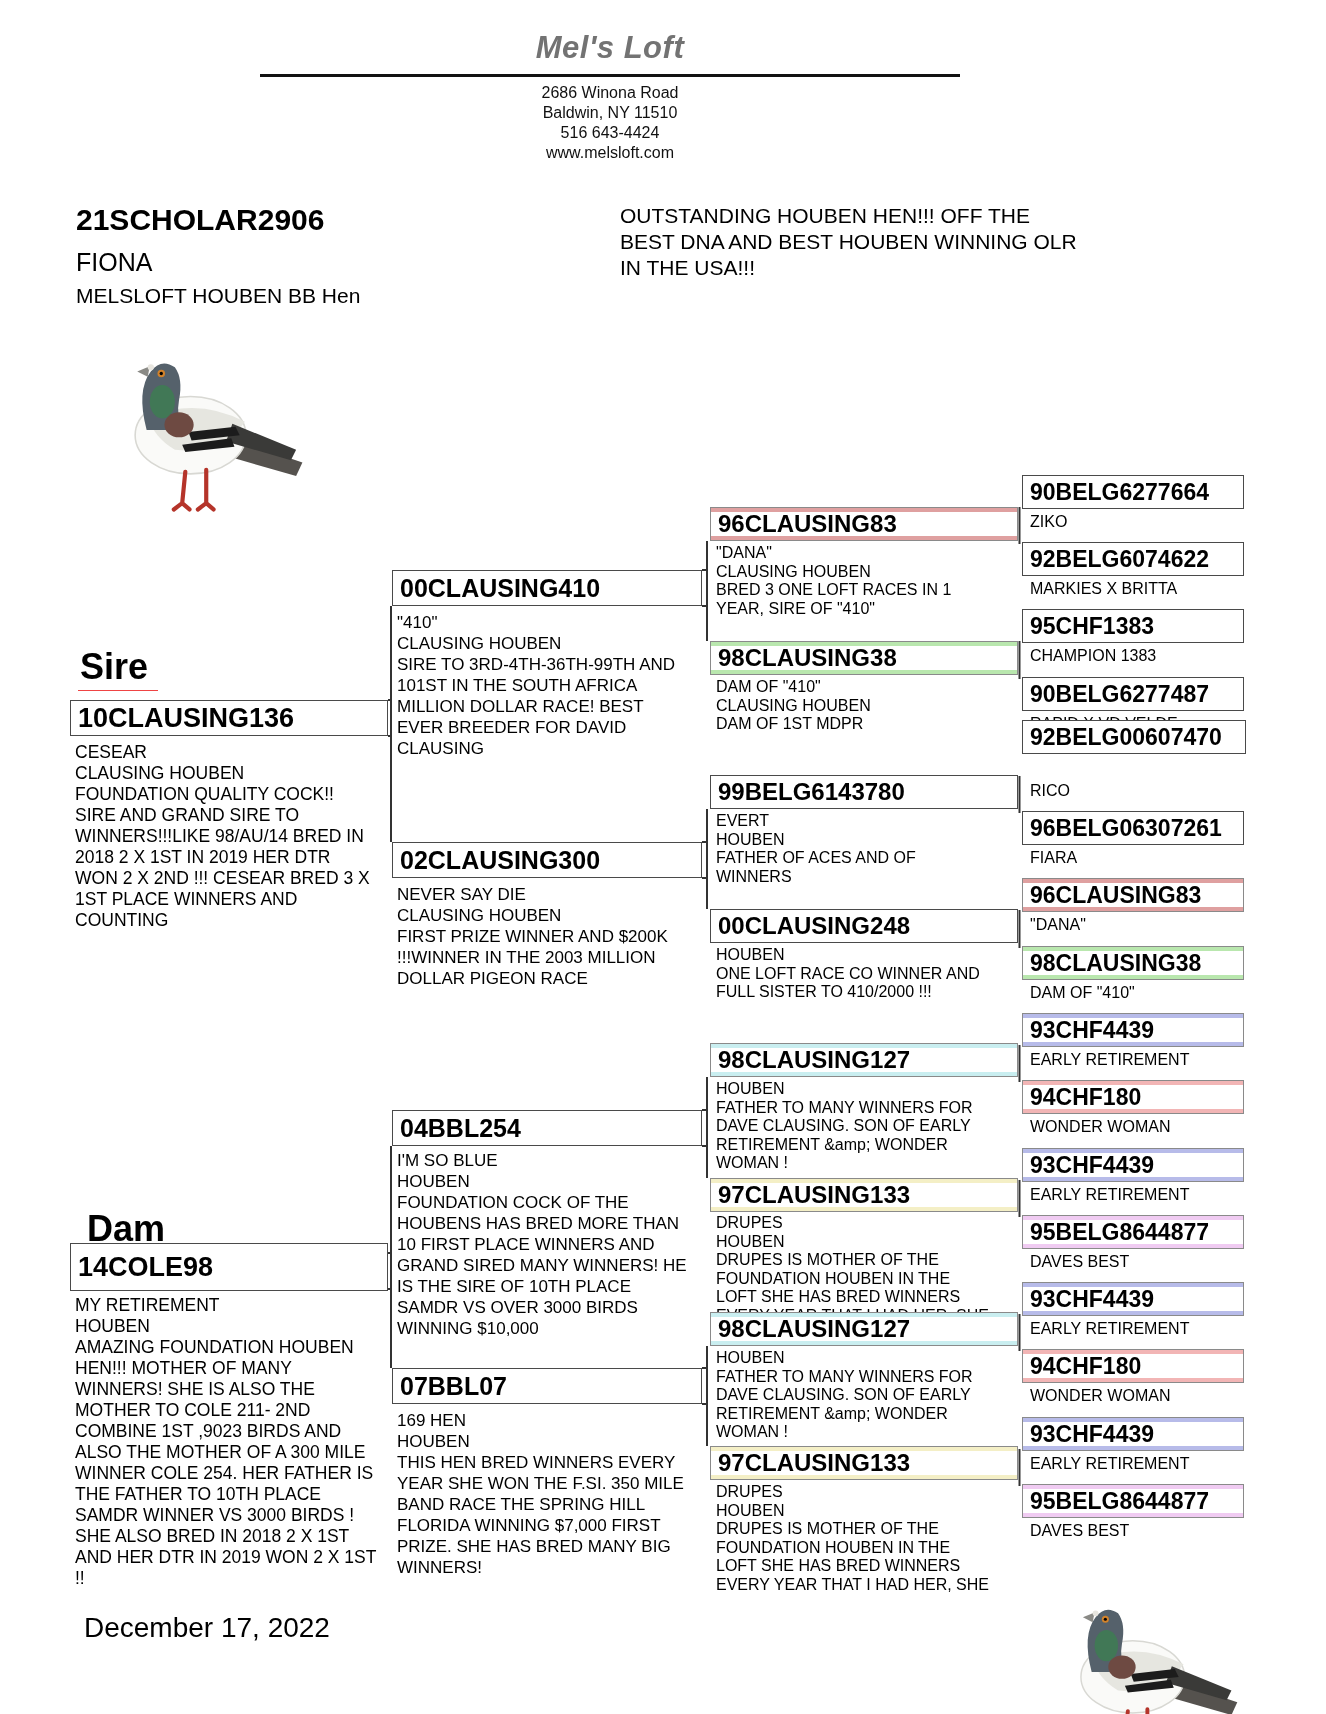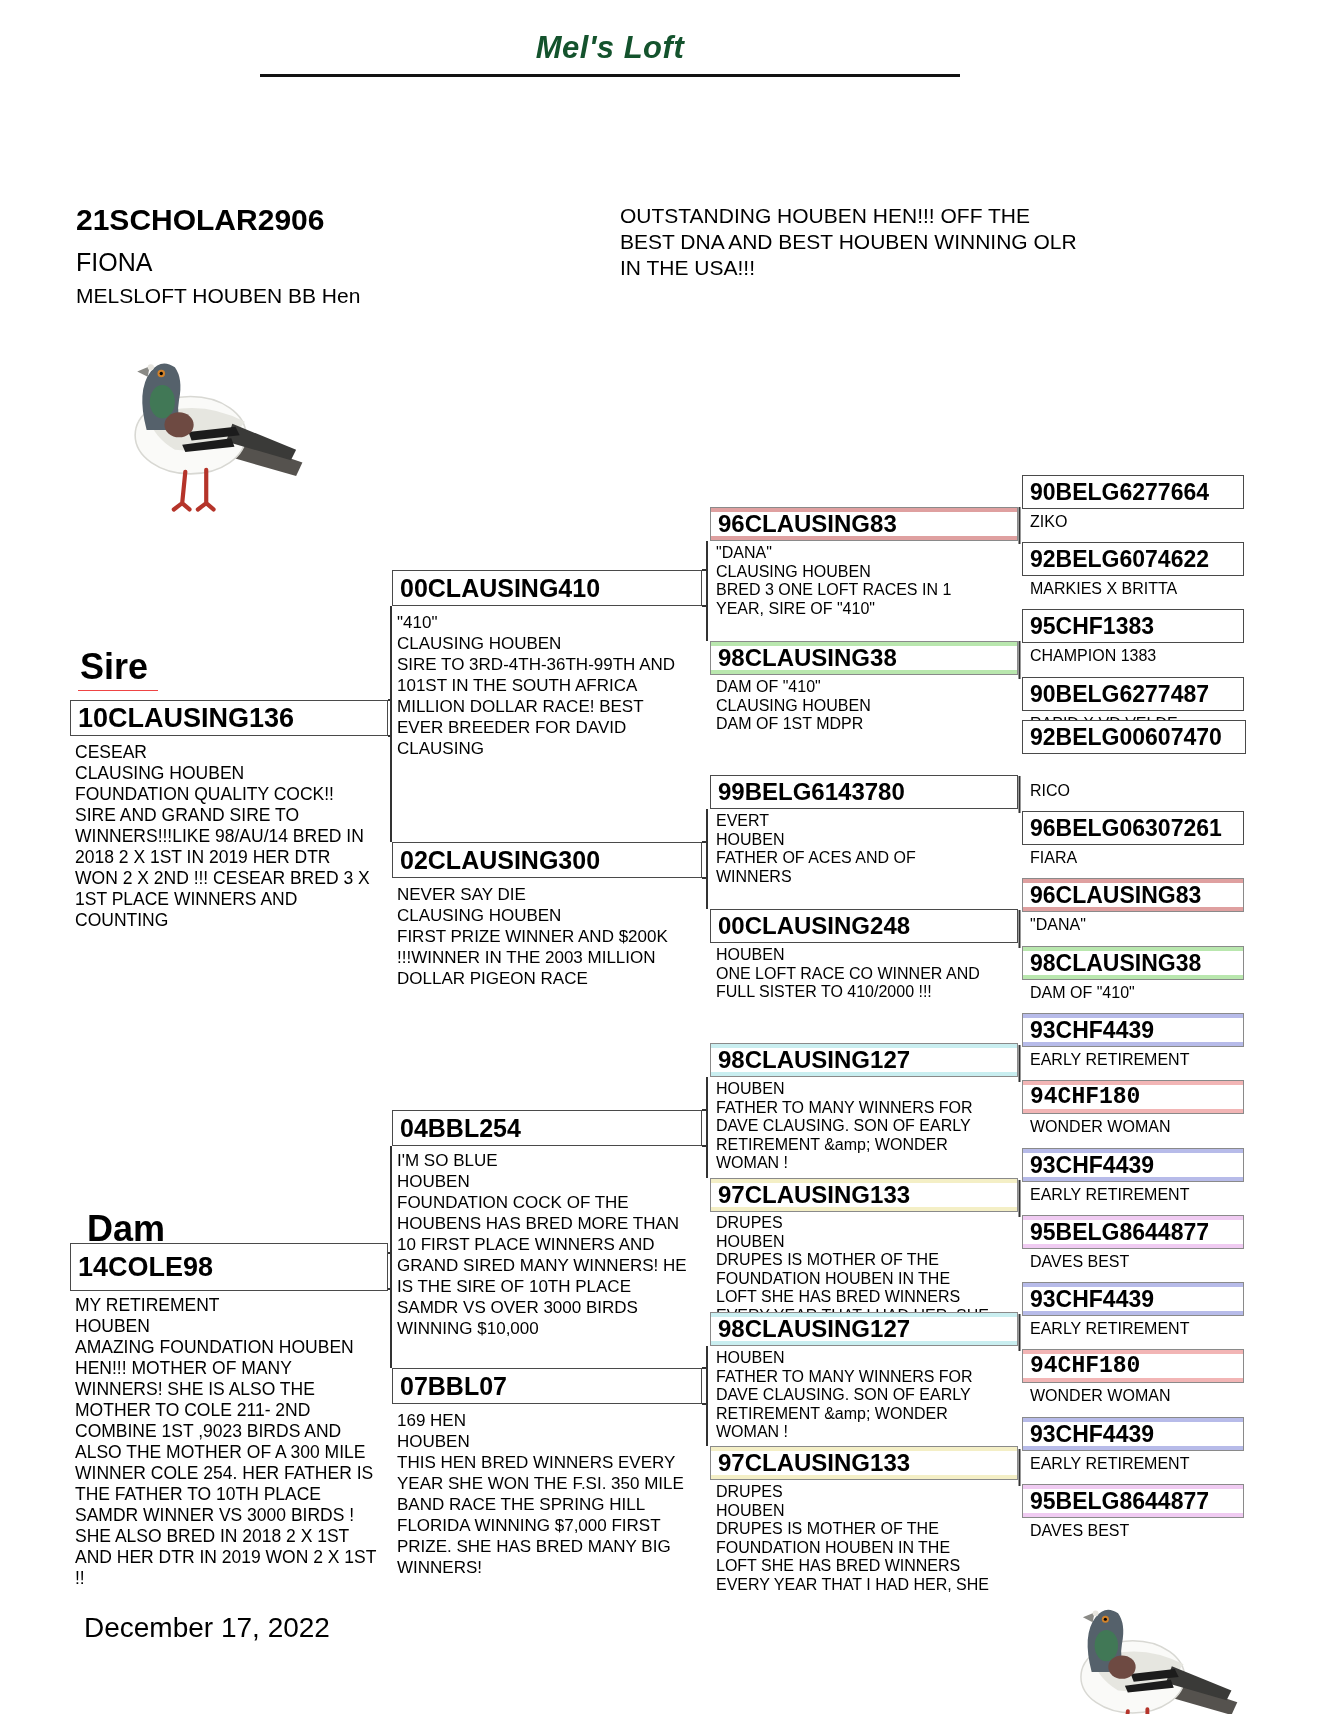--- a/index.html
+++ b/index.html
@@ -2,21 +2,21 @@
 <html><head>
 <meta charset="utf-8">
 <style>
   html,body{margin:0;padding:0;}
   body{
     width:1326px;height:1714px;position:relative;background:#ffffff;
     font-family:"Liberation Sans", sans-serif;color:#000;overflow:hidden;
   }
   
   .hdr{position:absolute;left:250px;top:30px;width:720px;text-align:center;z-index:2;}
-  .brand{font-size:31px;font-weight:bold;font-style:italic;color:#14532d;letter-spacing:.5px;}
+  .brand{font-size:31px;font-weight:bold;font-style:italic;color:#737373;letter-spacing:.5px;}
   .rule{height:3px;background:#111;margin:8px 10px 6px 10px;}
   .addr{font-size:16px;line-height:20px;white-space:pre-line;color:#111;}
   
   .band{position:absolute;left:76px;top:203px;font-size:30px;font-weight:bold;}
   .bird-name{position:absolute;left:76px;top:248px;font-size:25px;}
   .breed{position:absolute;left:76px;top:284px;font-size:21px;}
   .blurb{position:absolute;left:620px;top:203px;width:540px;font-size:21px;line-height:26px;white-space:pre-line;}
   
   .sec-h{position:absolute;font-size:36px;font-weight:bold;border-bottom:1px solid #ef4444;padding:0 10px 2px 2px;z-index:2;}
   
@@ -25,21 +25,21 @@
   .box .t{font-weight:bold;padding:0 7px;white-space:nowrap;}
   .g1 .t{font-size:27px;}
   .g2 .t{font-size:25px;}
   .g3 .t{font-size:24px;}
   .g4 .t{font-size:23px;}
   .acc-pink  {box-shadow:inset 0 4px 0 #dfa0a0, inset 0 -4px 0 #dfa0a0;border-color:#8a8a8a;}
   .acc-green {box-shadow:inset 0 4px 0 #b9e7ae, inset 0 -4px 0 #b9e7ae;border-color:#8a8a8a;}
   .acc-cyan  {box-shadow:inset 0 4px 0 #c9eef0, inset 0 -4px 0 #c9eef0;border-color:#8a8a8a;}
   .acc-yellow{box-shadow:inset 0 4px 0 #f4efc6, inset 0 -4px 0 #f4efc6;border-color:#8a8a8a;}
   .acc-blue  {box-shadow:inset 0 4px 0 #b7bbe9, inset 0 -4px 0 #b7bbe9;border-color:#8a8a8a;}
-  .acc-red   {box-shadow:inset 0 4px 0 #f2b5b5, inset 0 -4px 0 #f2b5b5;border-color:#8a8a8a;font-family:Liberation Mono, monospace;}
+  .acc-red   {box-shadow:inset 0 4px 0 #f2b5b5, inset 0 -4px 0 #f2b5b5;border-color:#8a8a8a;}
   .acc-violet{box-shadow:inset 0 4px 0 #f0cbf2, inset 0 -4px 0 #f0cbf2;border-color:#8a8a8a;}
   
   .desc{position:absolute;white-space:pre-line;z-index:1;}
   .d1{font-size:17.5px;line-height:21px;width:305px;}
   .d2{font-size:17px;line-height:21px;width:300px;}
   .d3{font-size:16px;line-height:18.5px;width:295px;}
   .sub{position:absolute;font-size:16px;z-index:3;white-space:nowrap;}
   
   .overlay{position:absolute;left:0;top:0;z-index:0;}
   .pigeon{position:absolute;z-index:2;}
@@ -84,20 +84,24 @@
     <path d="M1019.5,1045 L1019.5,1082"></path>
     <path d="M1019.5,1180 L1019.5,1217"></path>
     <path d="M1019.5,1314 L1019.5,1351"></path>
     <path d="M1019.5,1449 L1019.5,1486"></path>
   </g>
 </svg>
 
 <div class="hdr">
   <div class="brand">Mel's Loft</div>
   <div class="rule"></div>
+  <div class="addr">2686 Winona Road
+Baldwin, NY 11510
+516 643-4424
+www.melsloft.com</div>
 </div>
 
 <div class="band">21SCHOLAR2906</div>
 <div class="bird-name">FIONA</div>
 <div class="breed">MELSLOFT HOUBEN BB Hen</div>
 <div class="blurb">OUTSTANDING HOUBEN HEN!!! OFF THE
 BEST DNA AND BEST HOUBEN WINNING OLR
 IN THE USA!!!</div>
 
 <svg class="pigeon" style="left:86px;top:335px" width="230" height="190" viewBox="0 0 220 180">

